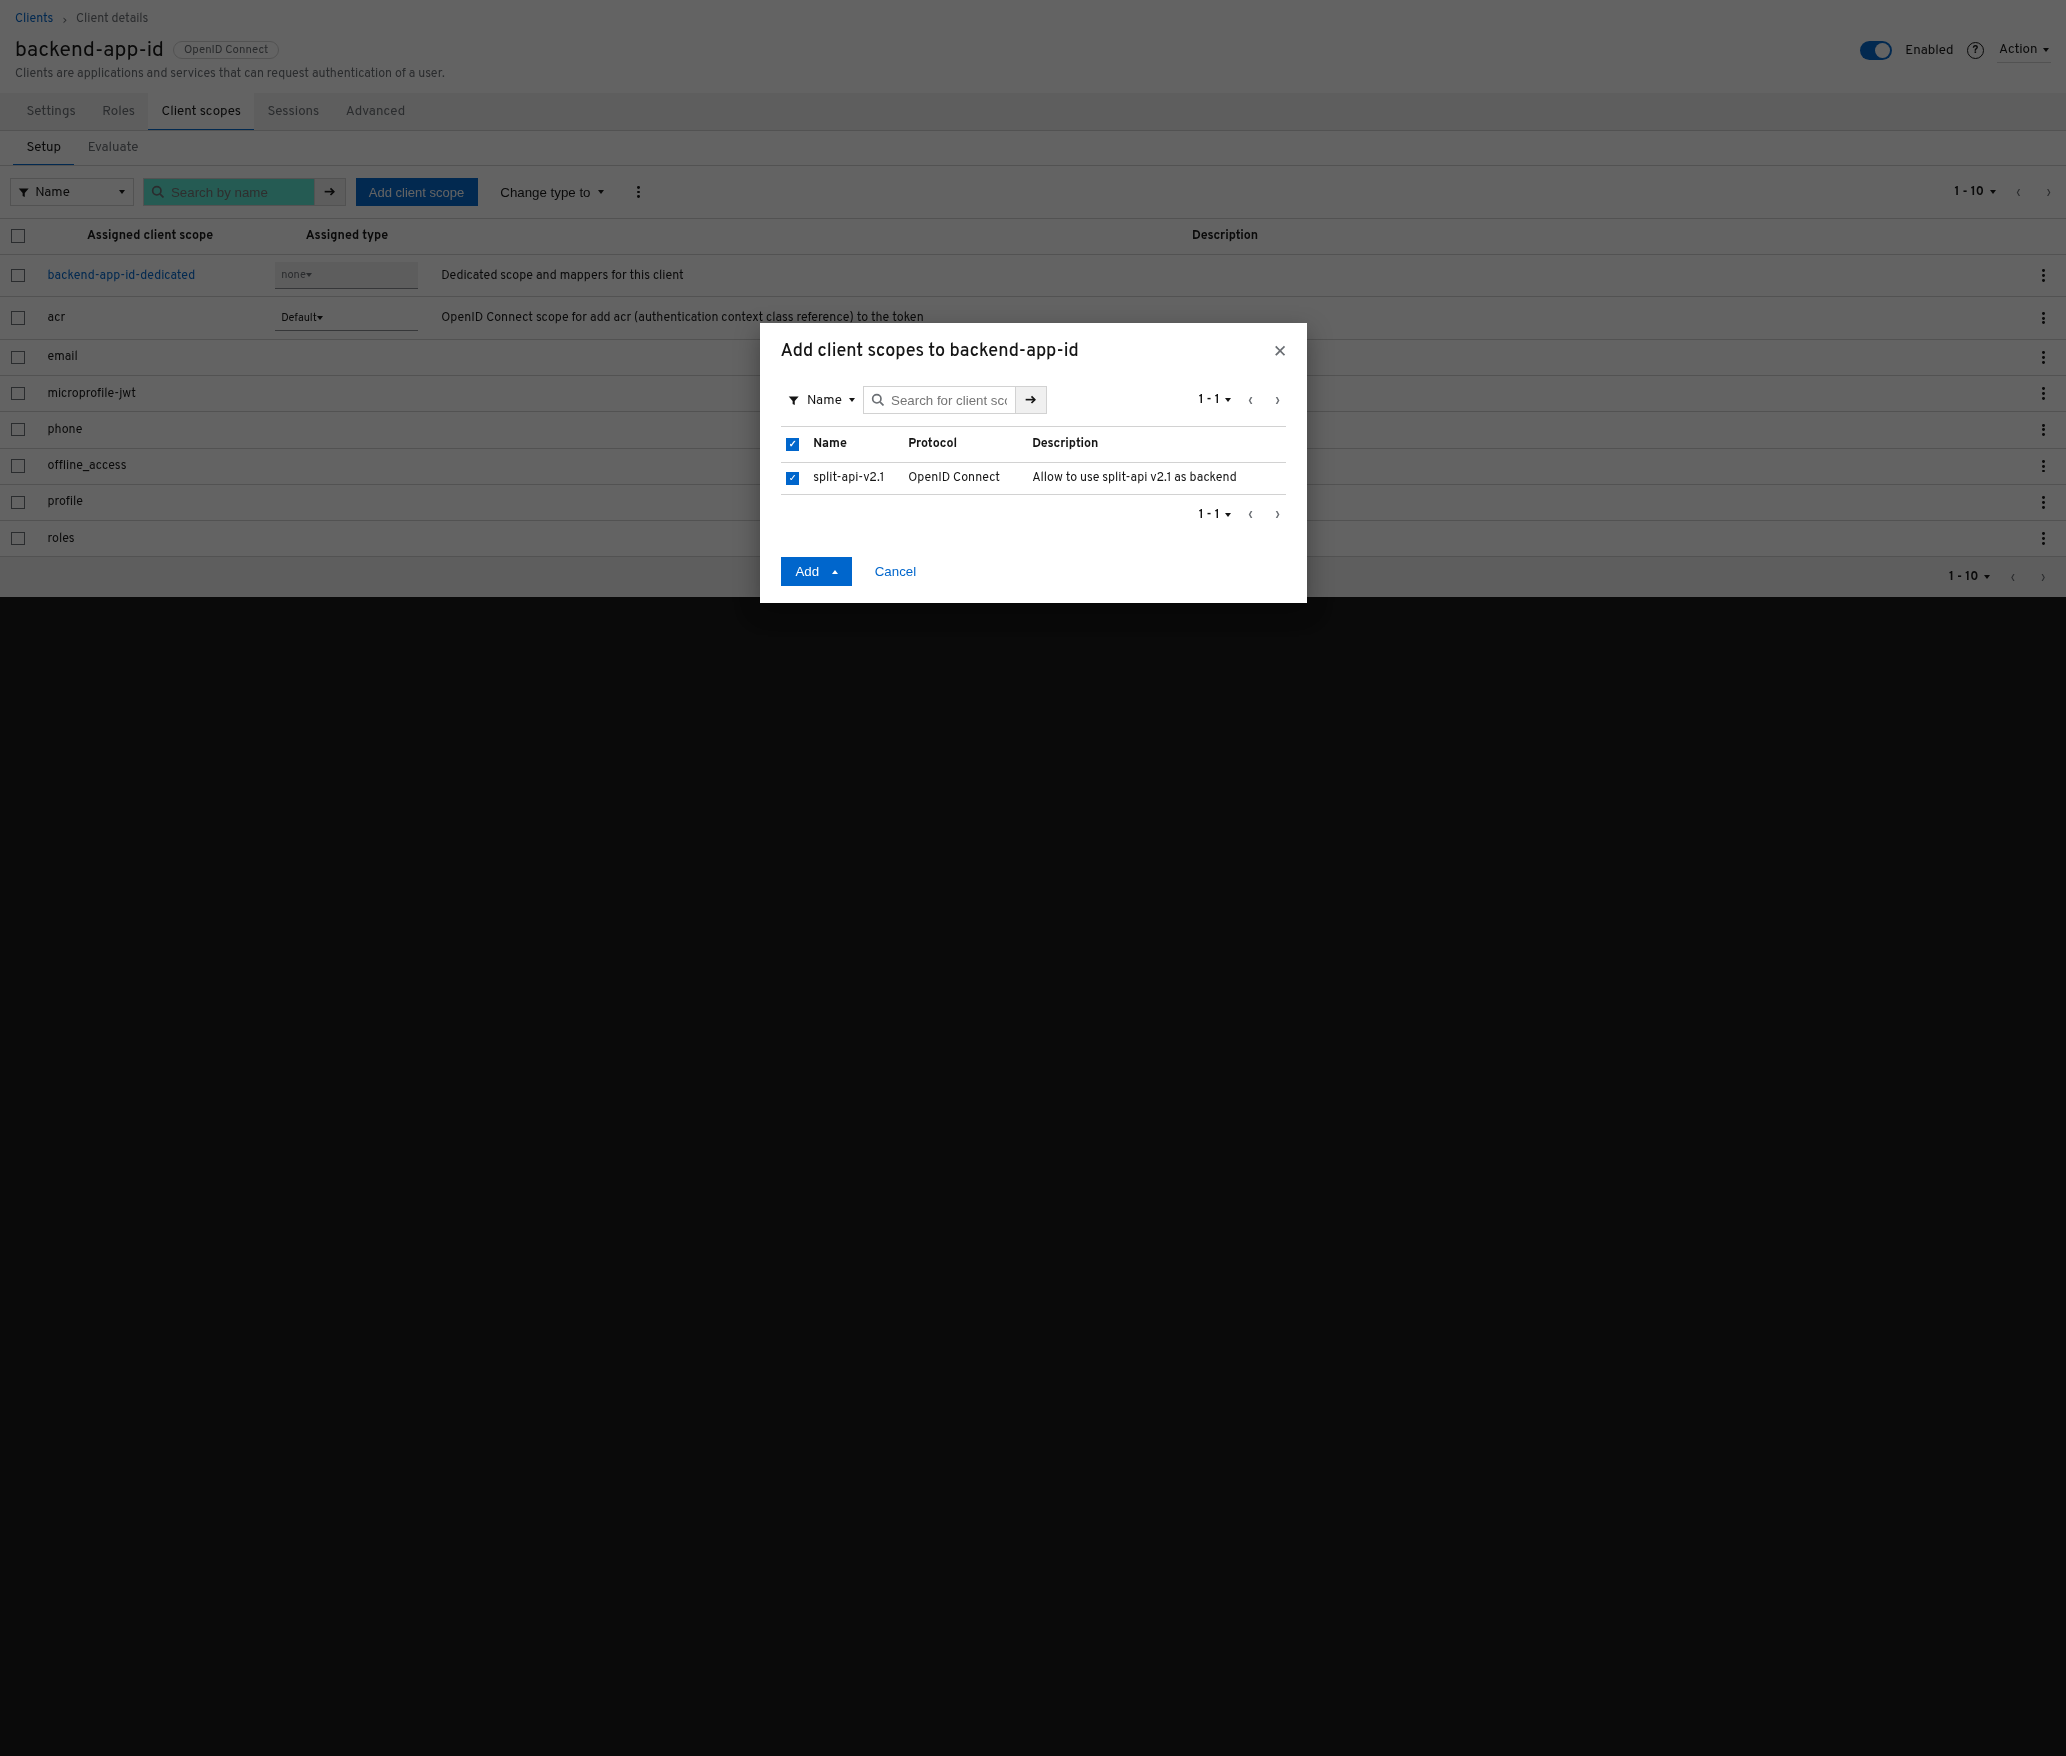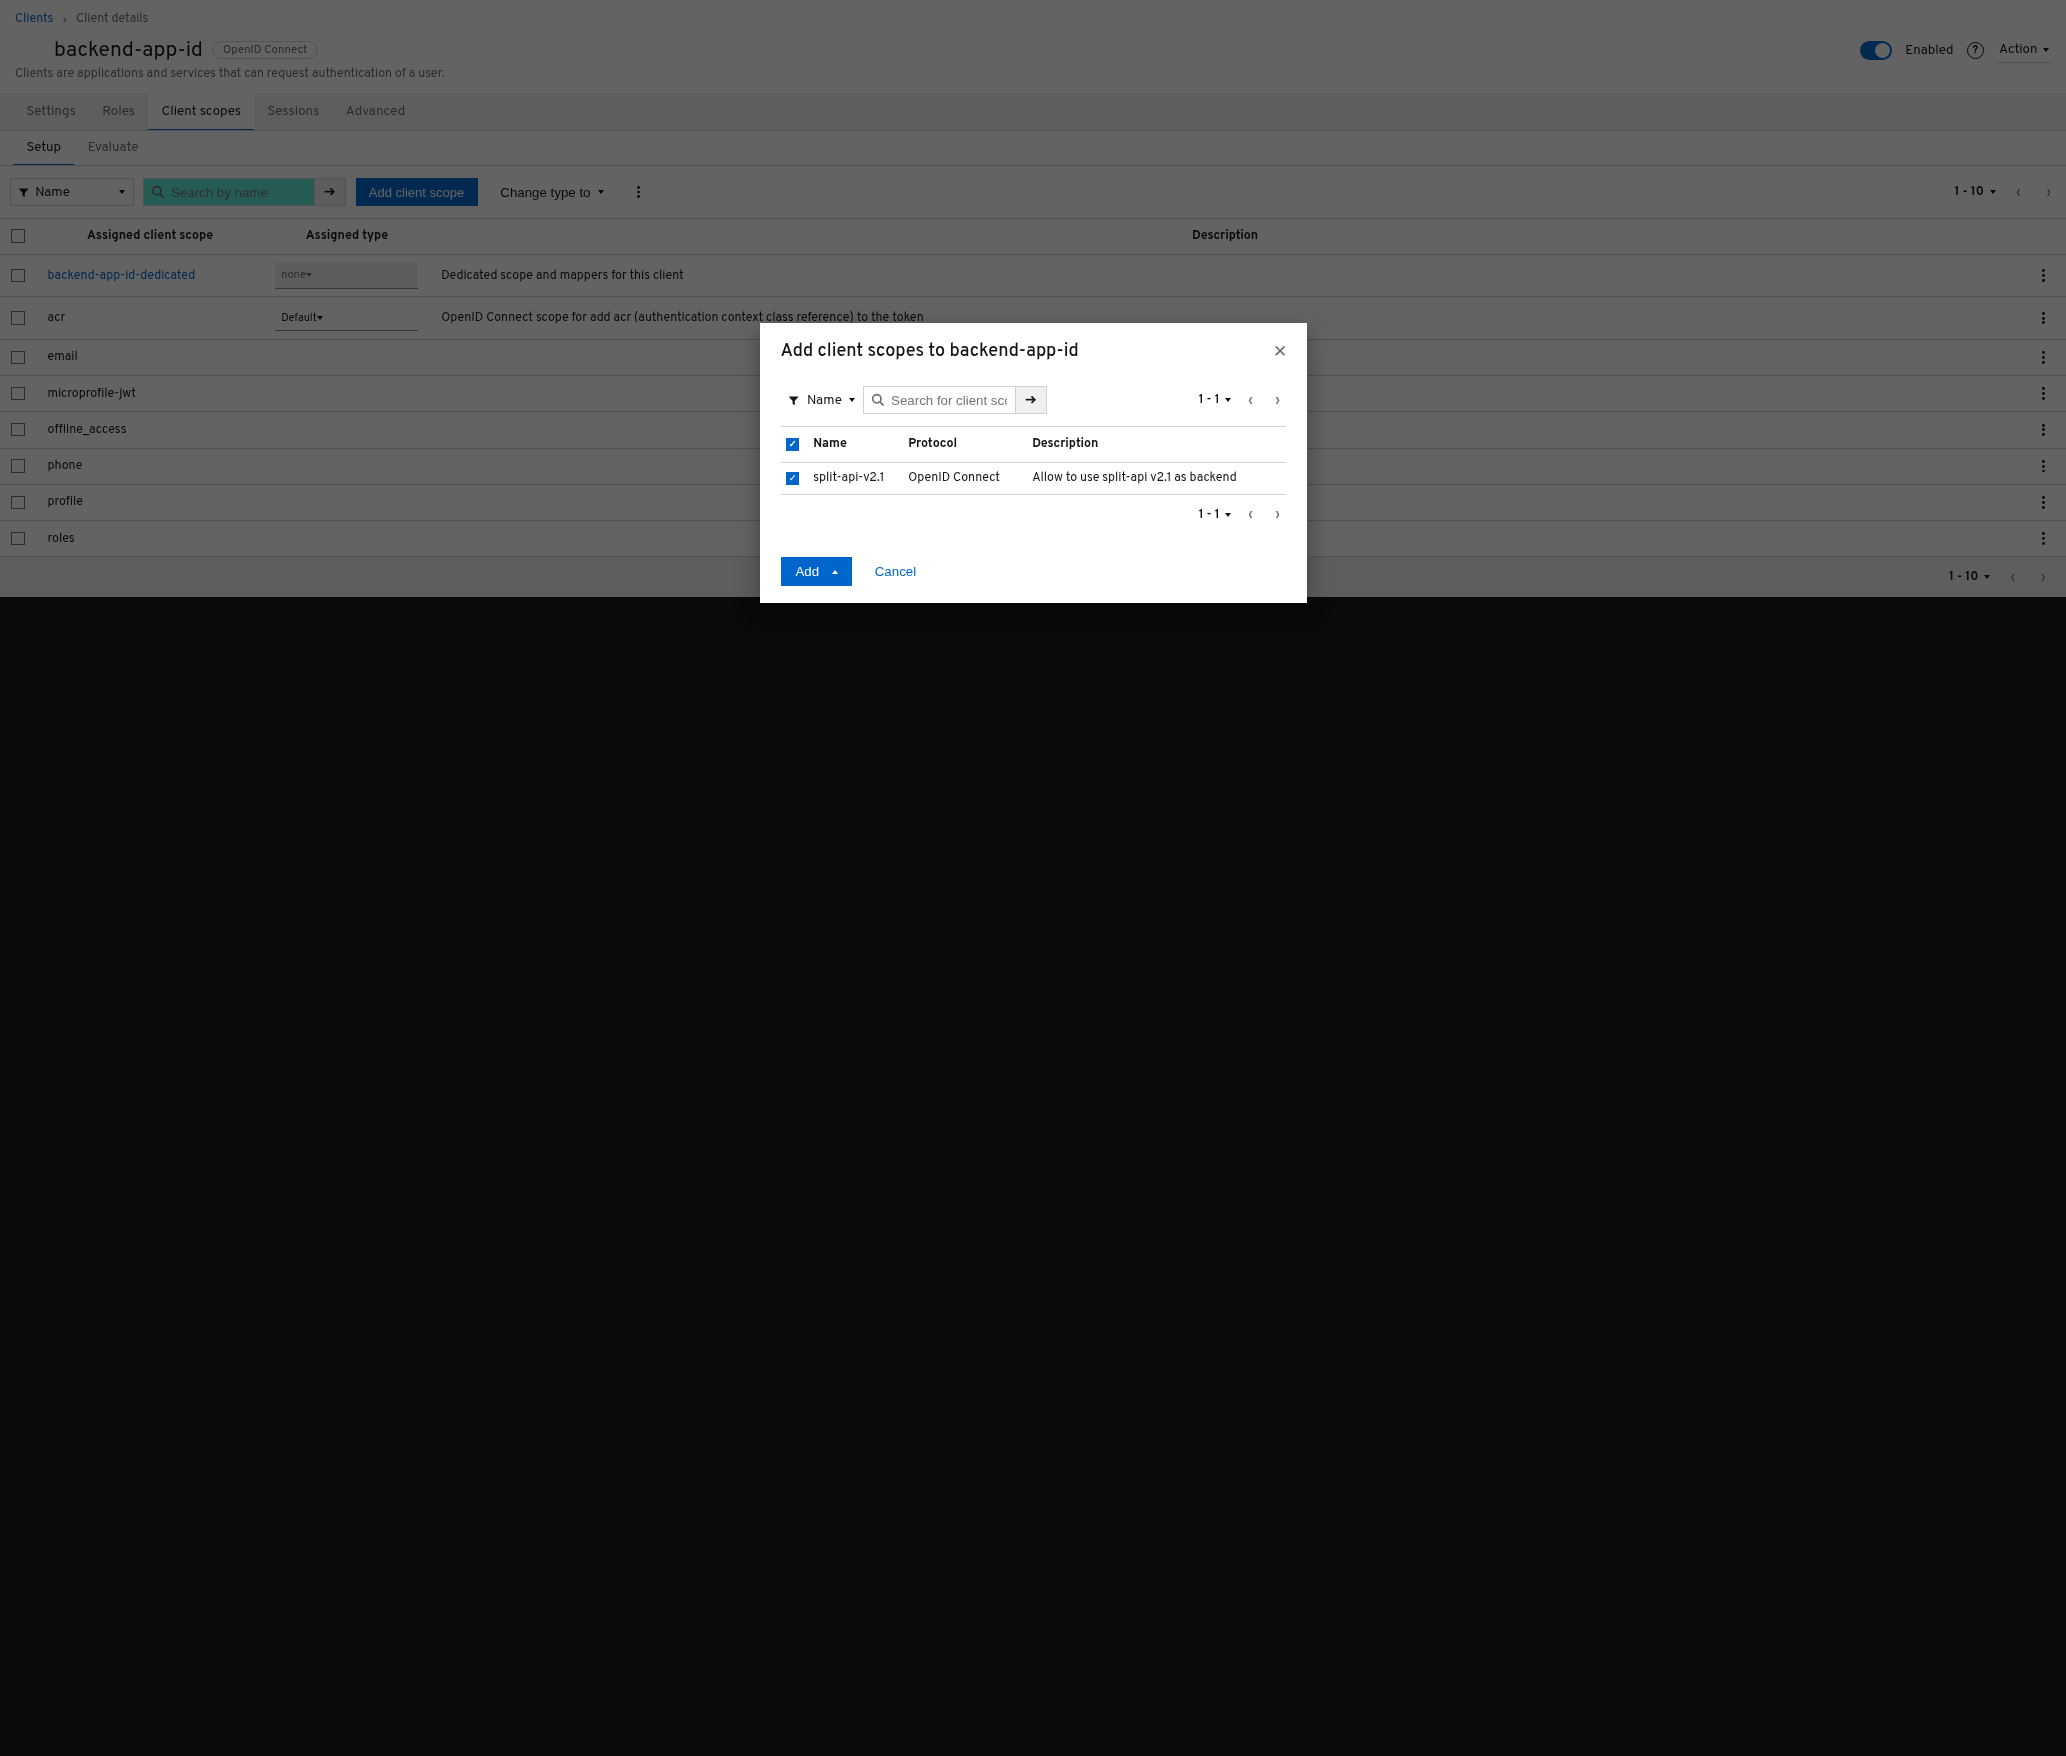--- a/index.html
+++ b/index.html
@@ -36,21 +36,20 @@
     font-size: 12.4px;
     padding: 3.8px 0;
     color: var(--pf-text-muted);
   }
   .breadcrumb a { color: var(--pf-blue); text-decoration: none; }
   .title-row {
     display: flex;
     align-items: center;
     justify-content: space-between;
     padding: 5.7px 0 1.9px;
-    margin-left: 39px;
   }
   .title-left { display: flex; align-items: center; gap: 9.5px; }
   h1 { font-size: 21px; font-weight: 400; margin: 0; }
   .badge {
     border: 1px solid var(--pf-border);
     border-radius: 13.3px;
     padding: 1px 9.5px;
     font-size: 11.4px;
     color: var(--pf-text-muted);
     background: #fff;
@@ -283,34 +282,34 @@
           <td class="col-kebab">
             <div class="kebab">
               <span></span>
               <span></span>
               <span></span>
             </div>
           </td>
         </tr>
         <tr>
           <td class="col-check"><span class="checkbox"></span></td>
+          <td class="col-name">phone</td>
+          <td class="col-type"></td>
+          <td></td>
+          <td class="col-kebab">
+            <div class="kebab">
+              <span></span>
+              <span></span>
+              <span></span>
+            </div>
+          </td>
+        </tr>
+        <tr>
+          <td class="col-check"><span class="checkbox"></span></td>
           <td class="col-name">offline_access</td>
-          <td class="col-type"></td>
-          <td></td>
-          <td class="col-kebab">
-            <div class="kebab">
-              <span></span>
-              <span></span>
-              <span></span>
-            </div>
-          </td>
-        </tr>
-        <tr>
-          <td class="col-check"><span class="checkbox"></span></td>
-          <td class="col-name">phone</td>
           <td class="col-type"></td>
           <td></td>
           <td class="col-kebab">
             <div class="kebab">
               <span></span>
               <span></span>
               <span></span>
             </div>
           </td>
         </tr>

